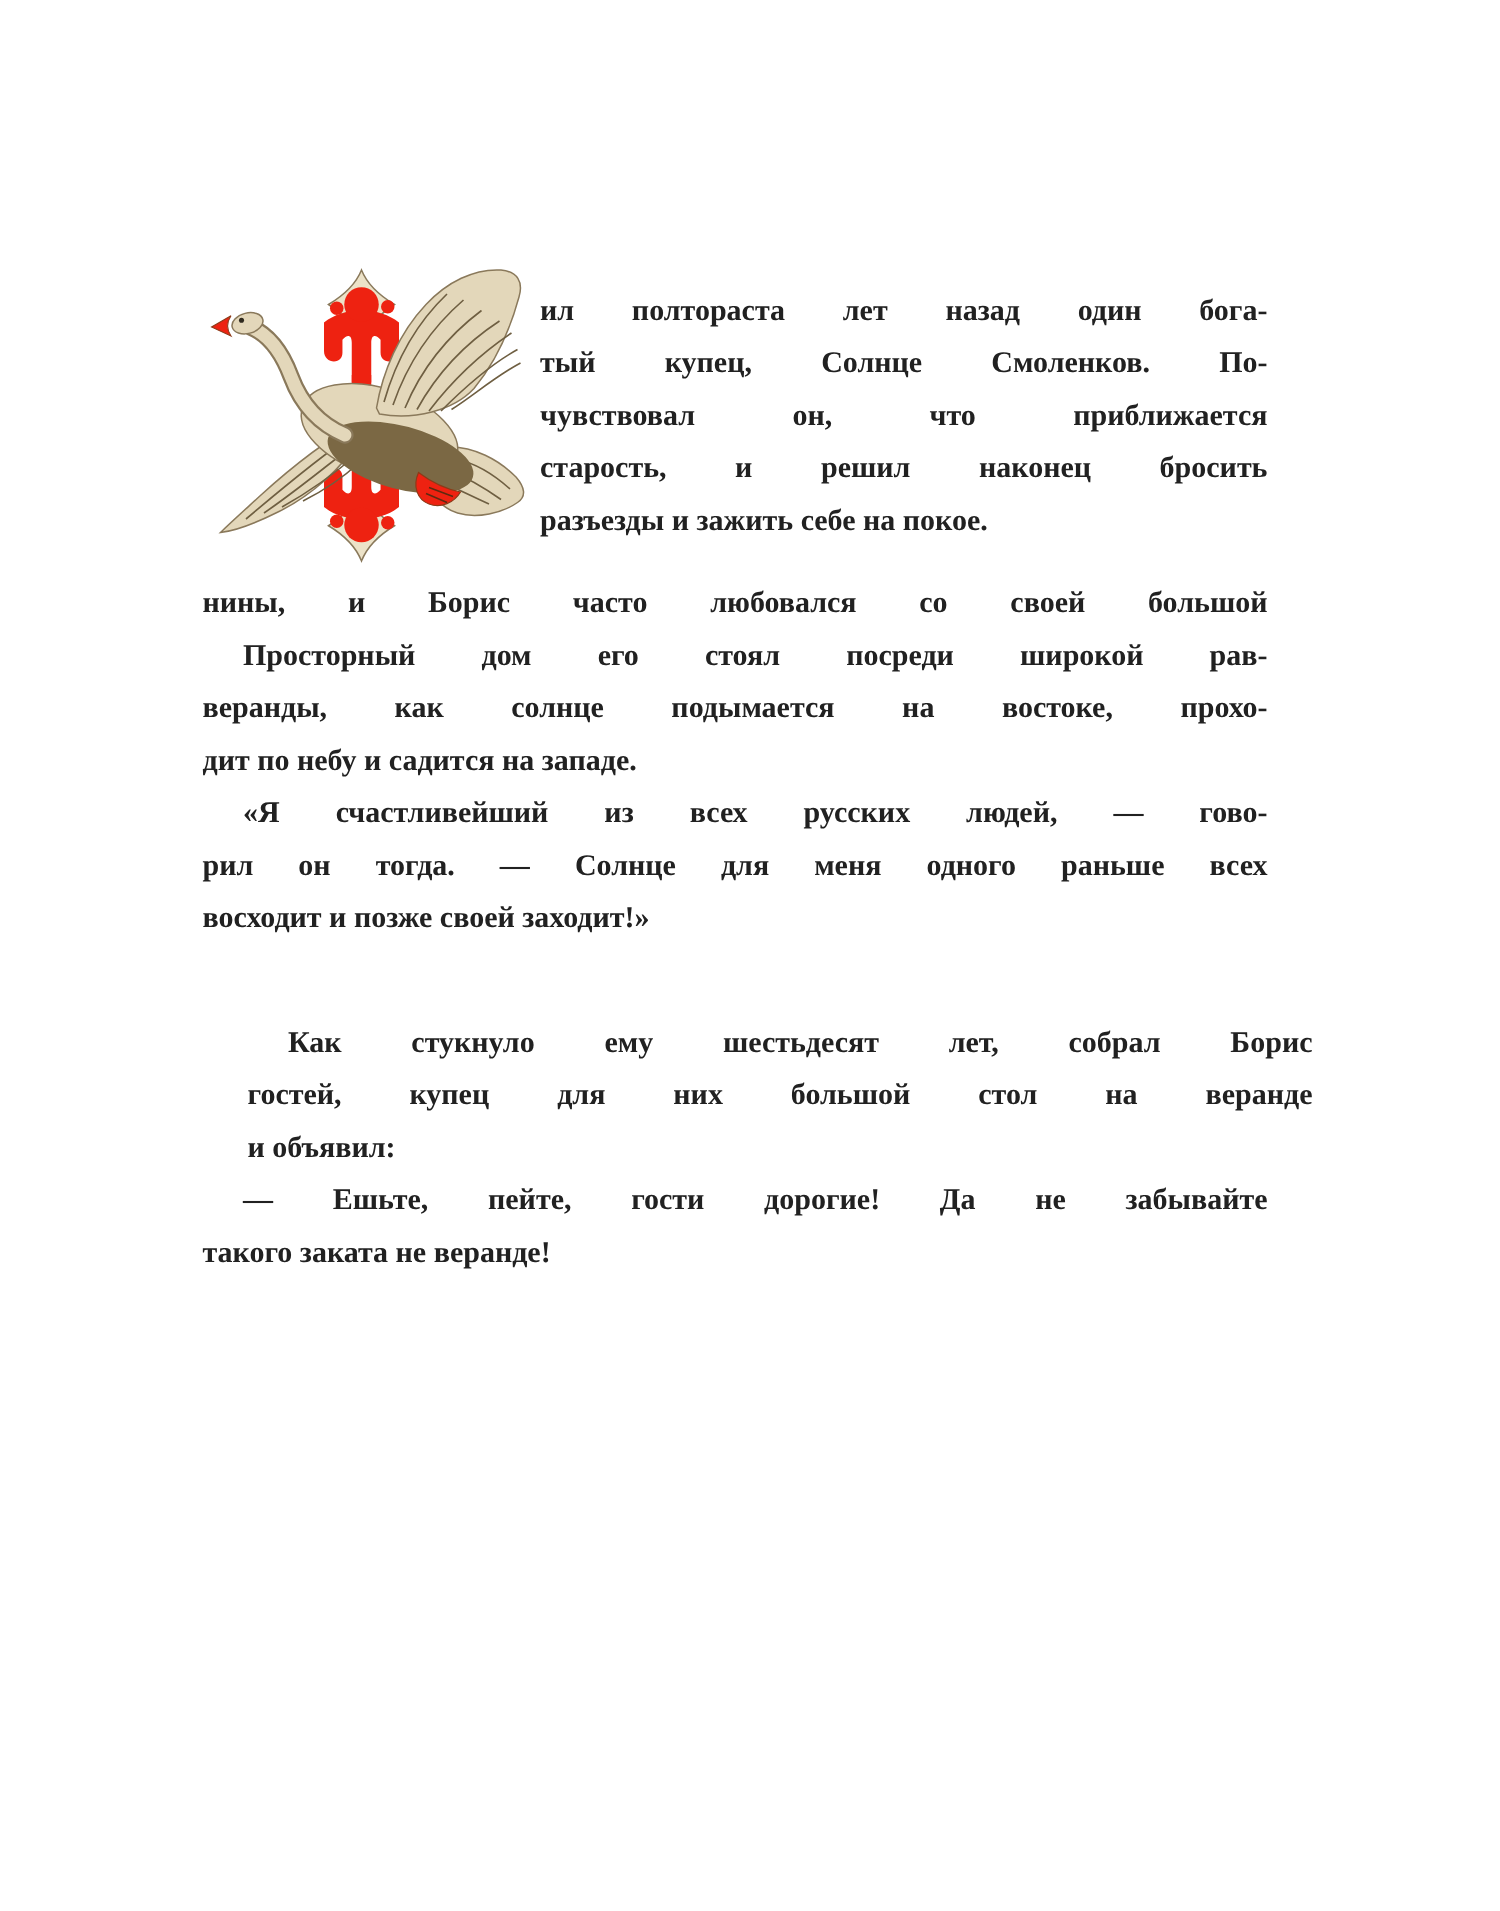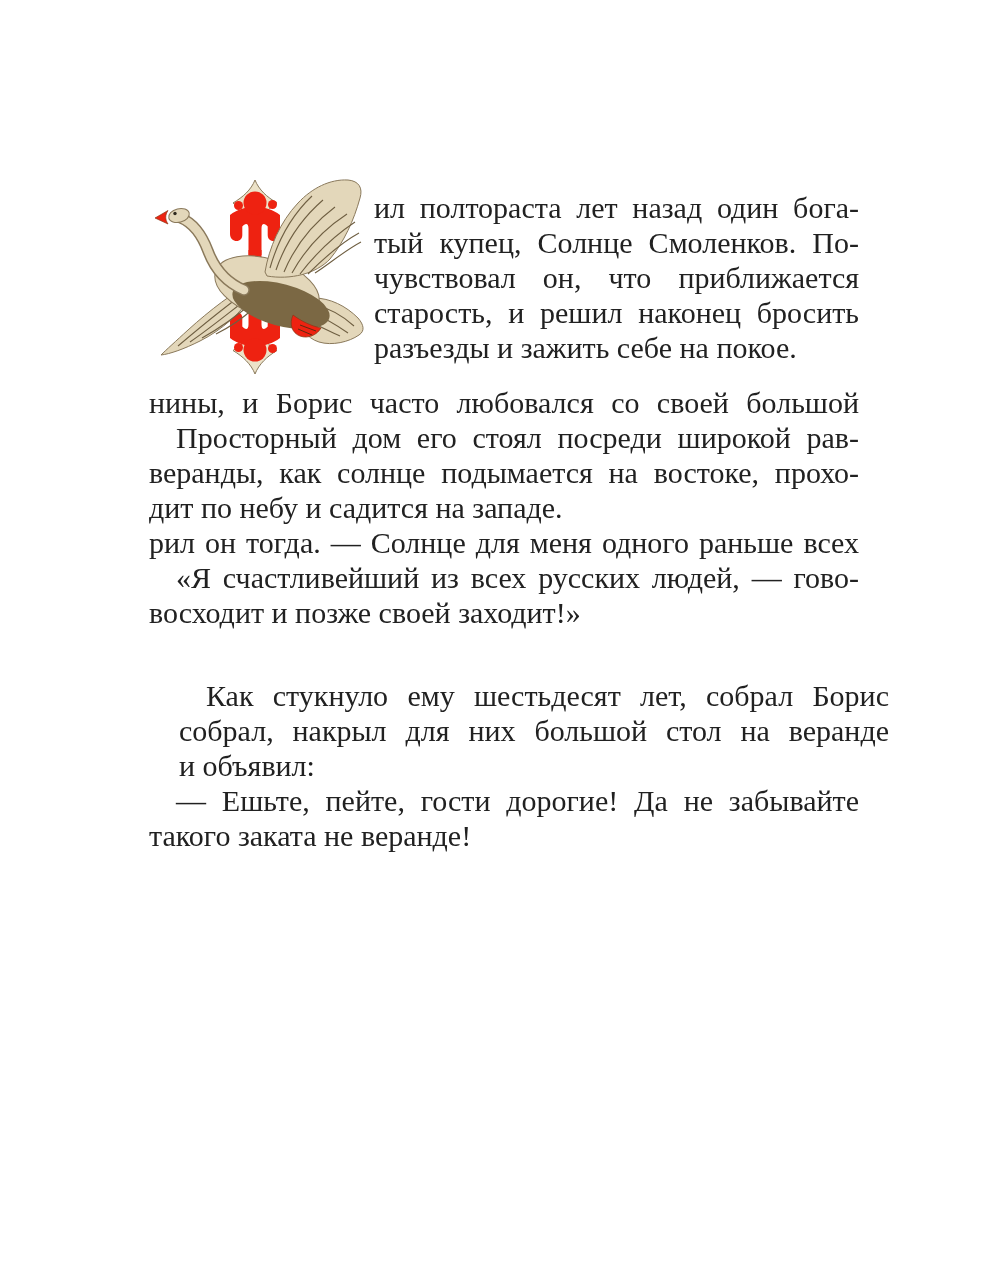--- a/index.html
+++ b/index.html
@@ -7,25 +7,26 @@
     position: relative;
     width: 1000px;
     height: 1274px;
     background: var(--paper, #ffffff);
     overflow: hidden;
     font-family: "Liberation Serif", "DejaVu Serif", serif;
     color: var(--ink, #212121);
   }
   .content {
     position: absolute;
-    left: 149px;
+    left: 135px;
     top: 178px;
     width: 710px;
-    font-size: 30px;
+    font-size: 20px;
     line-height: 35px;
+    font-weight: bold;
   }
   .opening { display: flex; align-items: flex-start; height: 207px; }
   .illo { width: 220px; height: 207px; margin-left: 5px; flex: none; }
   .illo svg { display: block; width: 220px; height: 207px; }
   .para-first { width: 485px; margin-top: 12px; }
   .para { width: 710px; }
   .gap-before { margin-top: 48px; margin-left: 30px; }
   .line { text-align: justify; text-align-last: justify; white-space: normal; }
   .line.last { text-align-last: left; }
   .line.indent { padding-left: 27px; }
@@ -115,27 +116,27 @@
         </div>
     </div>
 
     <div class="para">
         <div class="line">нины, и Борис часто любовался со своей большой</div>
         <div class="line indent">Просторный дом его стоял посреди широкой рав-</div>
         <div class="line">веранды, как солнце подымается на востоке, прохо-</div>
         <div class="line last">дит по небу и садится на западе.</div>
       </div>
     <div class="para">
+        <div class="line indent">«Я счастливейший из всех русских людей, — гово-</div>
         <div class="line">рил он тогда. — Солнце для меня одного раньше всех</div>
-        <div class="line indent">«Я счастливейший из всех русских людей, — гово-</div>
         <div class="line last">восходит и позже своей заходит!»</div>
       </div>
     <div class="para gap-before">
         <div class="line indent">Как стукнуло ему шестьдесят лет, собрал Борис</div>
-        <div class="line">собрал, накрыл для них большой стол на веранде</div>
+        <div class="line">гостей, купец для них большой стол на веранде</div>
         <div class="line last">и объявил:</div>
       </div>
     <div class="para">
         <div class="line indent">— Ешьте, пейте, гости дорогие! Да не забывайте</div>
         <div class="line last">такого заката не веранде!</div>
       </div>
 
   </div>
 </div>
 

